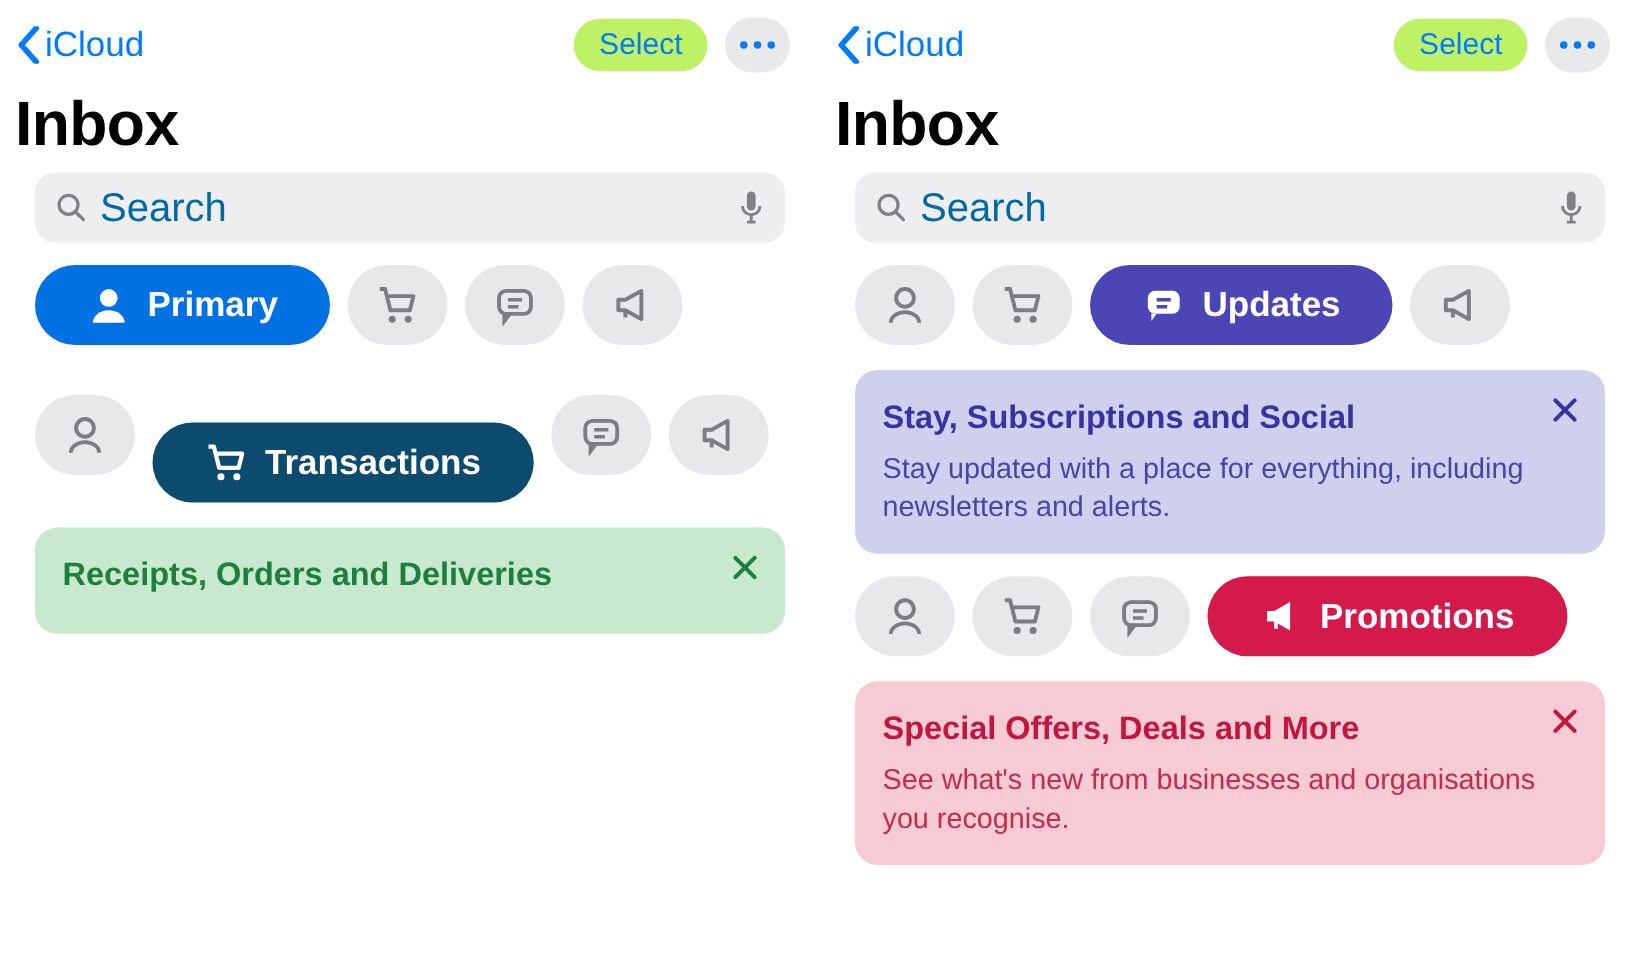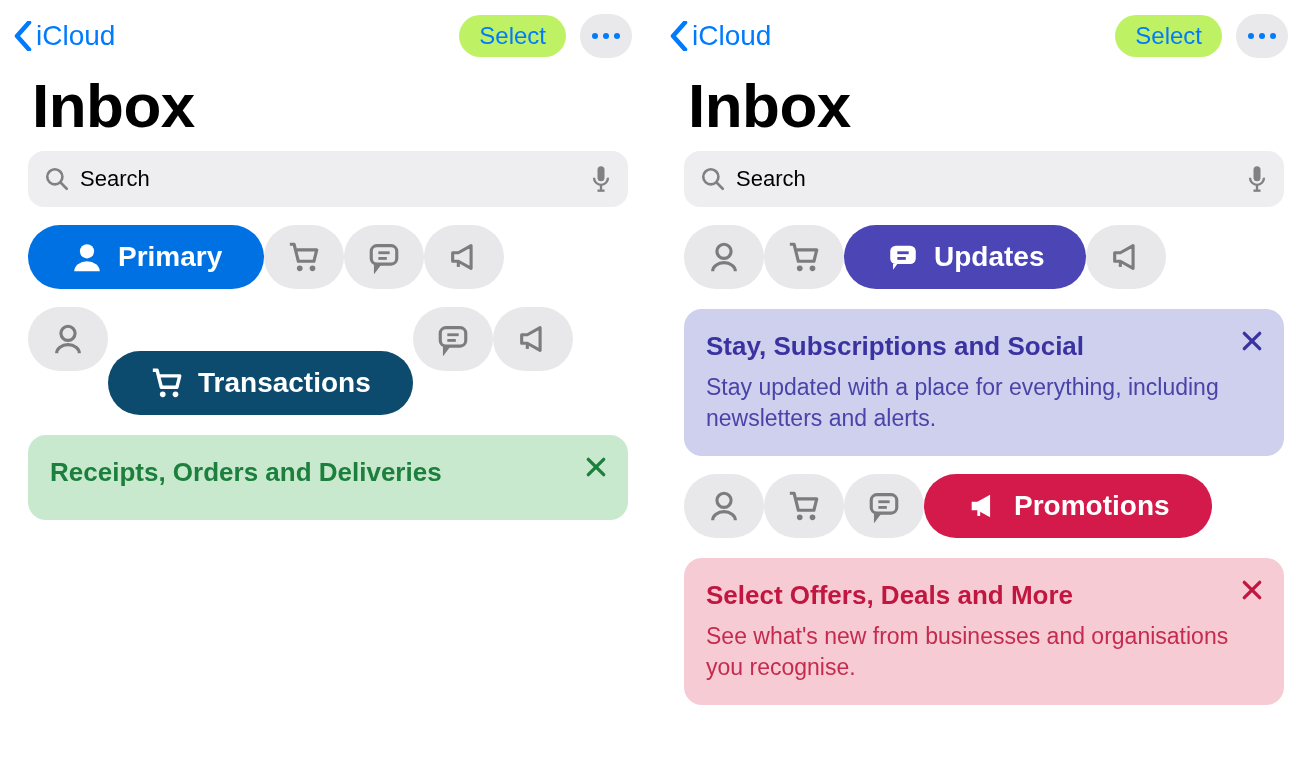--- a/index.html
+++ b/index.html
@@ -11,29 +11,29 @@
   .back svg { width:22px; height:30px; margin-right:2px; }
   .nav-right { display:flex; align-items:center; gap:14px; }
   .select-btn {
     background:#bef264; color:#007aff; font-size:24px; font-weight:500;
     border-radius:22px; padding:7px 20px; border:none;
   }
   .more-btn {
     width:52px; height:44px; border-radius:22px; background:#e9e9eb; border:none;
     display:flex; align-items:center; justify-content:center; color:#007aff;
   }
-  .title { font-size:62px; font-weight:800; letter-spacing:-0.5px; padding: 12px 0 10px 32px; color:#000; }
+  .title { font-size:50px; font-weight:800; letter-spacing:-0.5px; padding: 12px 0 10px 12px; color:#000; }
   .searchbar {
     margin: 0 28px; height:56px; border-radius:16px; background:#eeeef0;
     display:flex; align-items:center; padding:0 16px; color:#808085;
   }
   .searchbar .sicon { width:26px; height:26px; margin-right:10px; }
-  .searchbar .splaceholder { font-size:22px; color:#000000; flex:1; }
+  .searchbar .splaceholder { font-size:32px; color:#0369a1; flex:1; }
   .searchbar .mic { width:22px; height:28px; }
-  .chiprow { display:flex; padding: 18px 28px 0 28px; }
+  .chiprow { display:flex; gap:14px; padding: 18px 28px 0 28px; align-items:center; }
   .chip {
     height:64px; border-radius:32px; background:#e8e8ea; border:none;
     display:flex; align-items:center; justify-content:center;
     color:#7b7b80; font-size:28px; font-weight:600;
   }
   .chip.small { width:80px; }
   .chip.wide { padding: 0 42px; }
   .chip .cicon { width:34px; height:34px; margin-right: 0; }
   .chip.wide .cicon { margin-right:14px; }
   .chip.primary { background:#0071e3; color:#fff; }
@@ -284,18 +284,18 @@
       </button>
     </div>
 
     <div class="card crimson">
       <button class="close">
         <svg viewBox="0 0 20 20" width="22" height="22">
             <line x1="3" y1="3" x2="17" y2="17" stroke="#c0163f" stroke-width="3" stroke-linecap="round"></line>
             <line x1="17" y1="3" x2="3" y2="17" stroke="#c0163f" stroke-width="3" stroke-linecap="round"></line>
           </svg>
       </button>
-      <div class="ctitle">Select Offers, Deals and More</div>
+      <div class="ctitle">Special Offers, Deals and More</div>
       <div class="cdesc">See what's new from businesses and organisations you recognise.</div>
     </div>
   </div>
 
 </div>
 
 </body></html>

